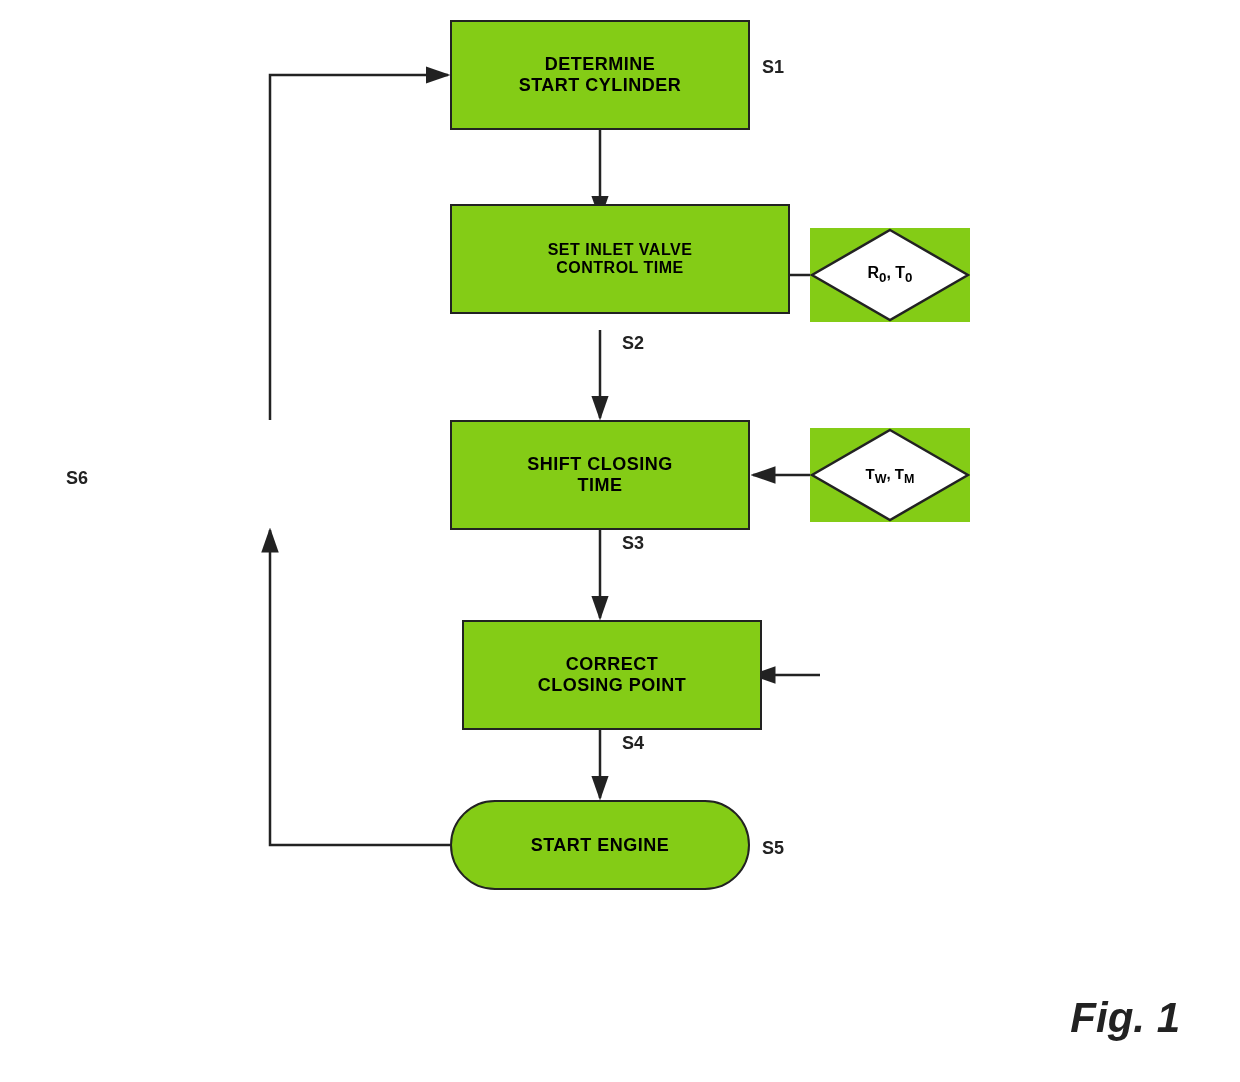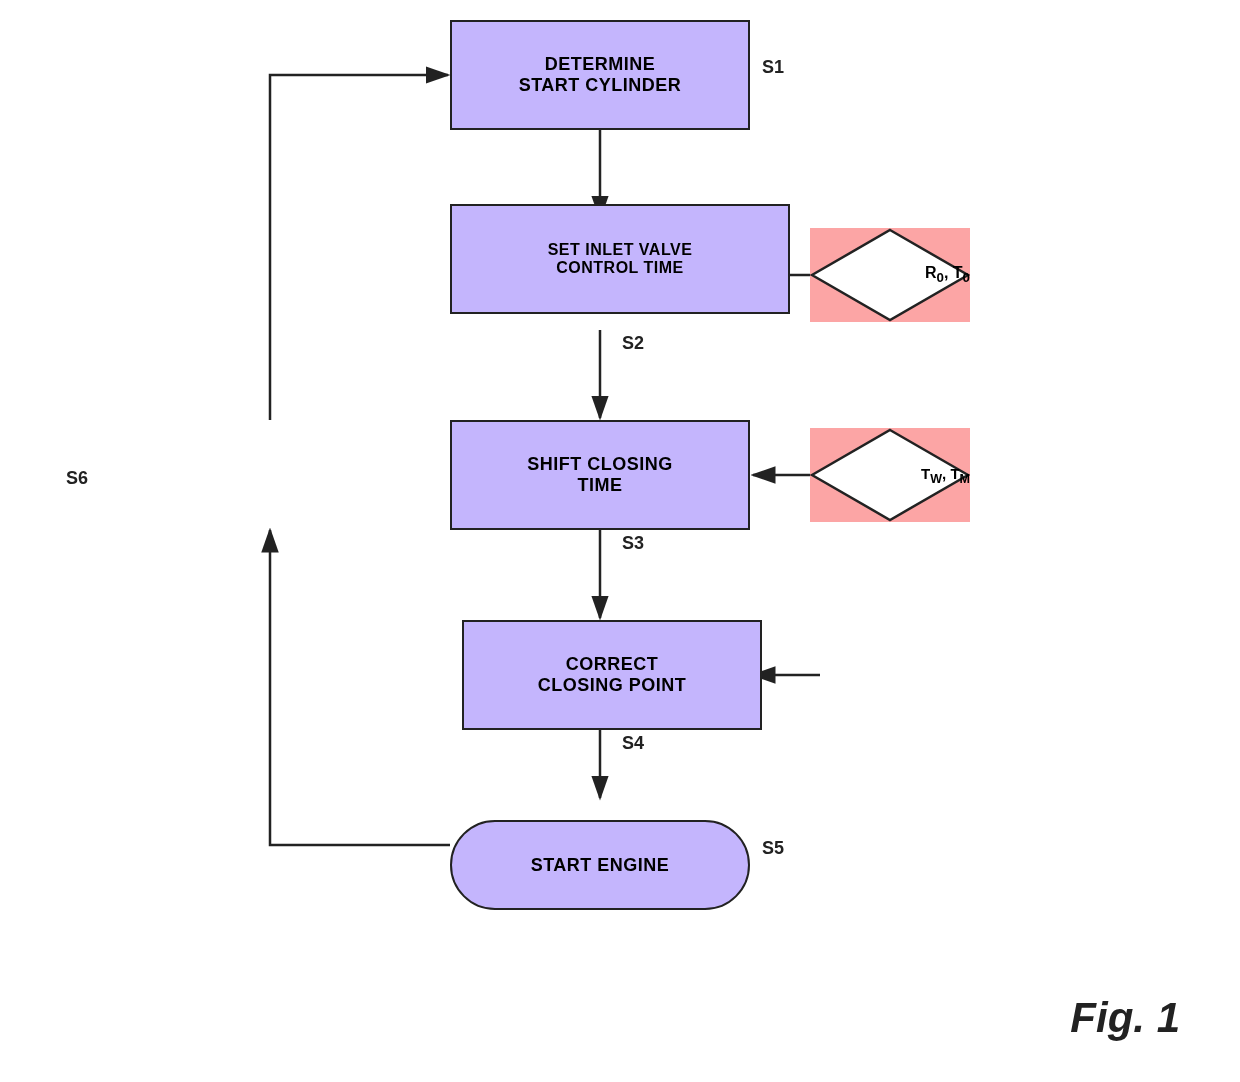--- a/index.html
+++ b/index.html
@@ -16,42 +16,42 @@
       position: relative;
       width: 1240px;
       height: 1082px;
       background: #fff;
     }
 
     
     .flow-box {
       position: absolute;
       border: 2.5px solid #222;
-      background: #c4b5fd;
+      background: #84cc16;
       display: flex;
       align-items: center;
       justify-content: center;
       text-align: center;
       font-size: 18px;
       font-weight: bold;
       letter-spacing: 0.5px;
     }
 
     .flow-box.rounded {
       border-radius: 50px;
     }
 
     
     .flow-diamond {
       position: absolute;
-      background: #fca5a5;
+      background: #84cc16;
       border: none;
       display: flex;
       align-items: center;
-      justify-content: flex-end;
+      justify-content: center;
       text-align: center;
       font-size: 16px;
       font-weight: bold;
     }
 
     .flow-diamond svg {
       position: absolute;
       top: 0; left: 0;
     }
 
@@ -146,21 +146,21 @@
   </div>
 
   <div class="flow-box" style="left:450px; top:620px; width:300px; height:110px; font-size:18px;margin-left:12px;">
     <span>CORRECT<br>CLOSING POINT</span>
   </div>
 
   <div class="step-label" style="left:622px; top:733px;text-align:center;">
     <span>S4</span>
   </div>
 
-  <div class="flow-box rounded" style="left:450px; top:800px; width:300px; height:90px; font-size:18px;margin-top:20px;">
+  <div class="flow-box rounded" style="left:450px; top:800px; width:300px; height:90px; font-size:18px;">
     <span>START ENGINE</span>
   </div>
 
   <div class="step-label" style="left:762px; top:838px;">
     <span>S5</span>
   </div>
 
 
   <div class="step-label" style="left:66px; top:468px;">
     <span>S6</span>

